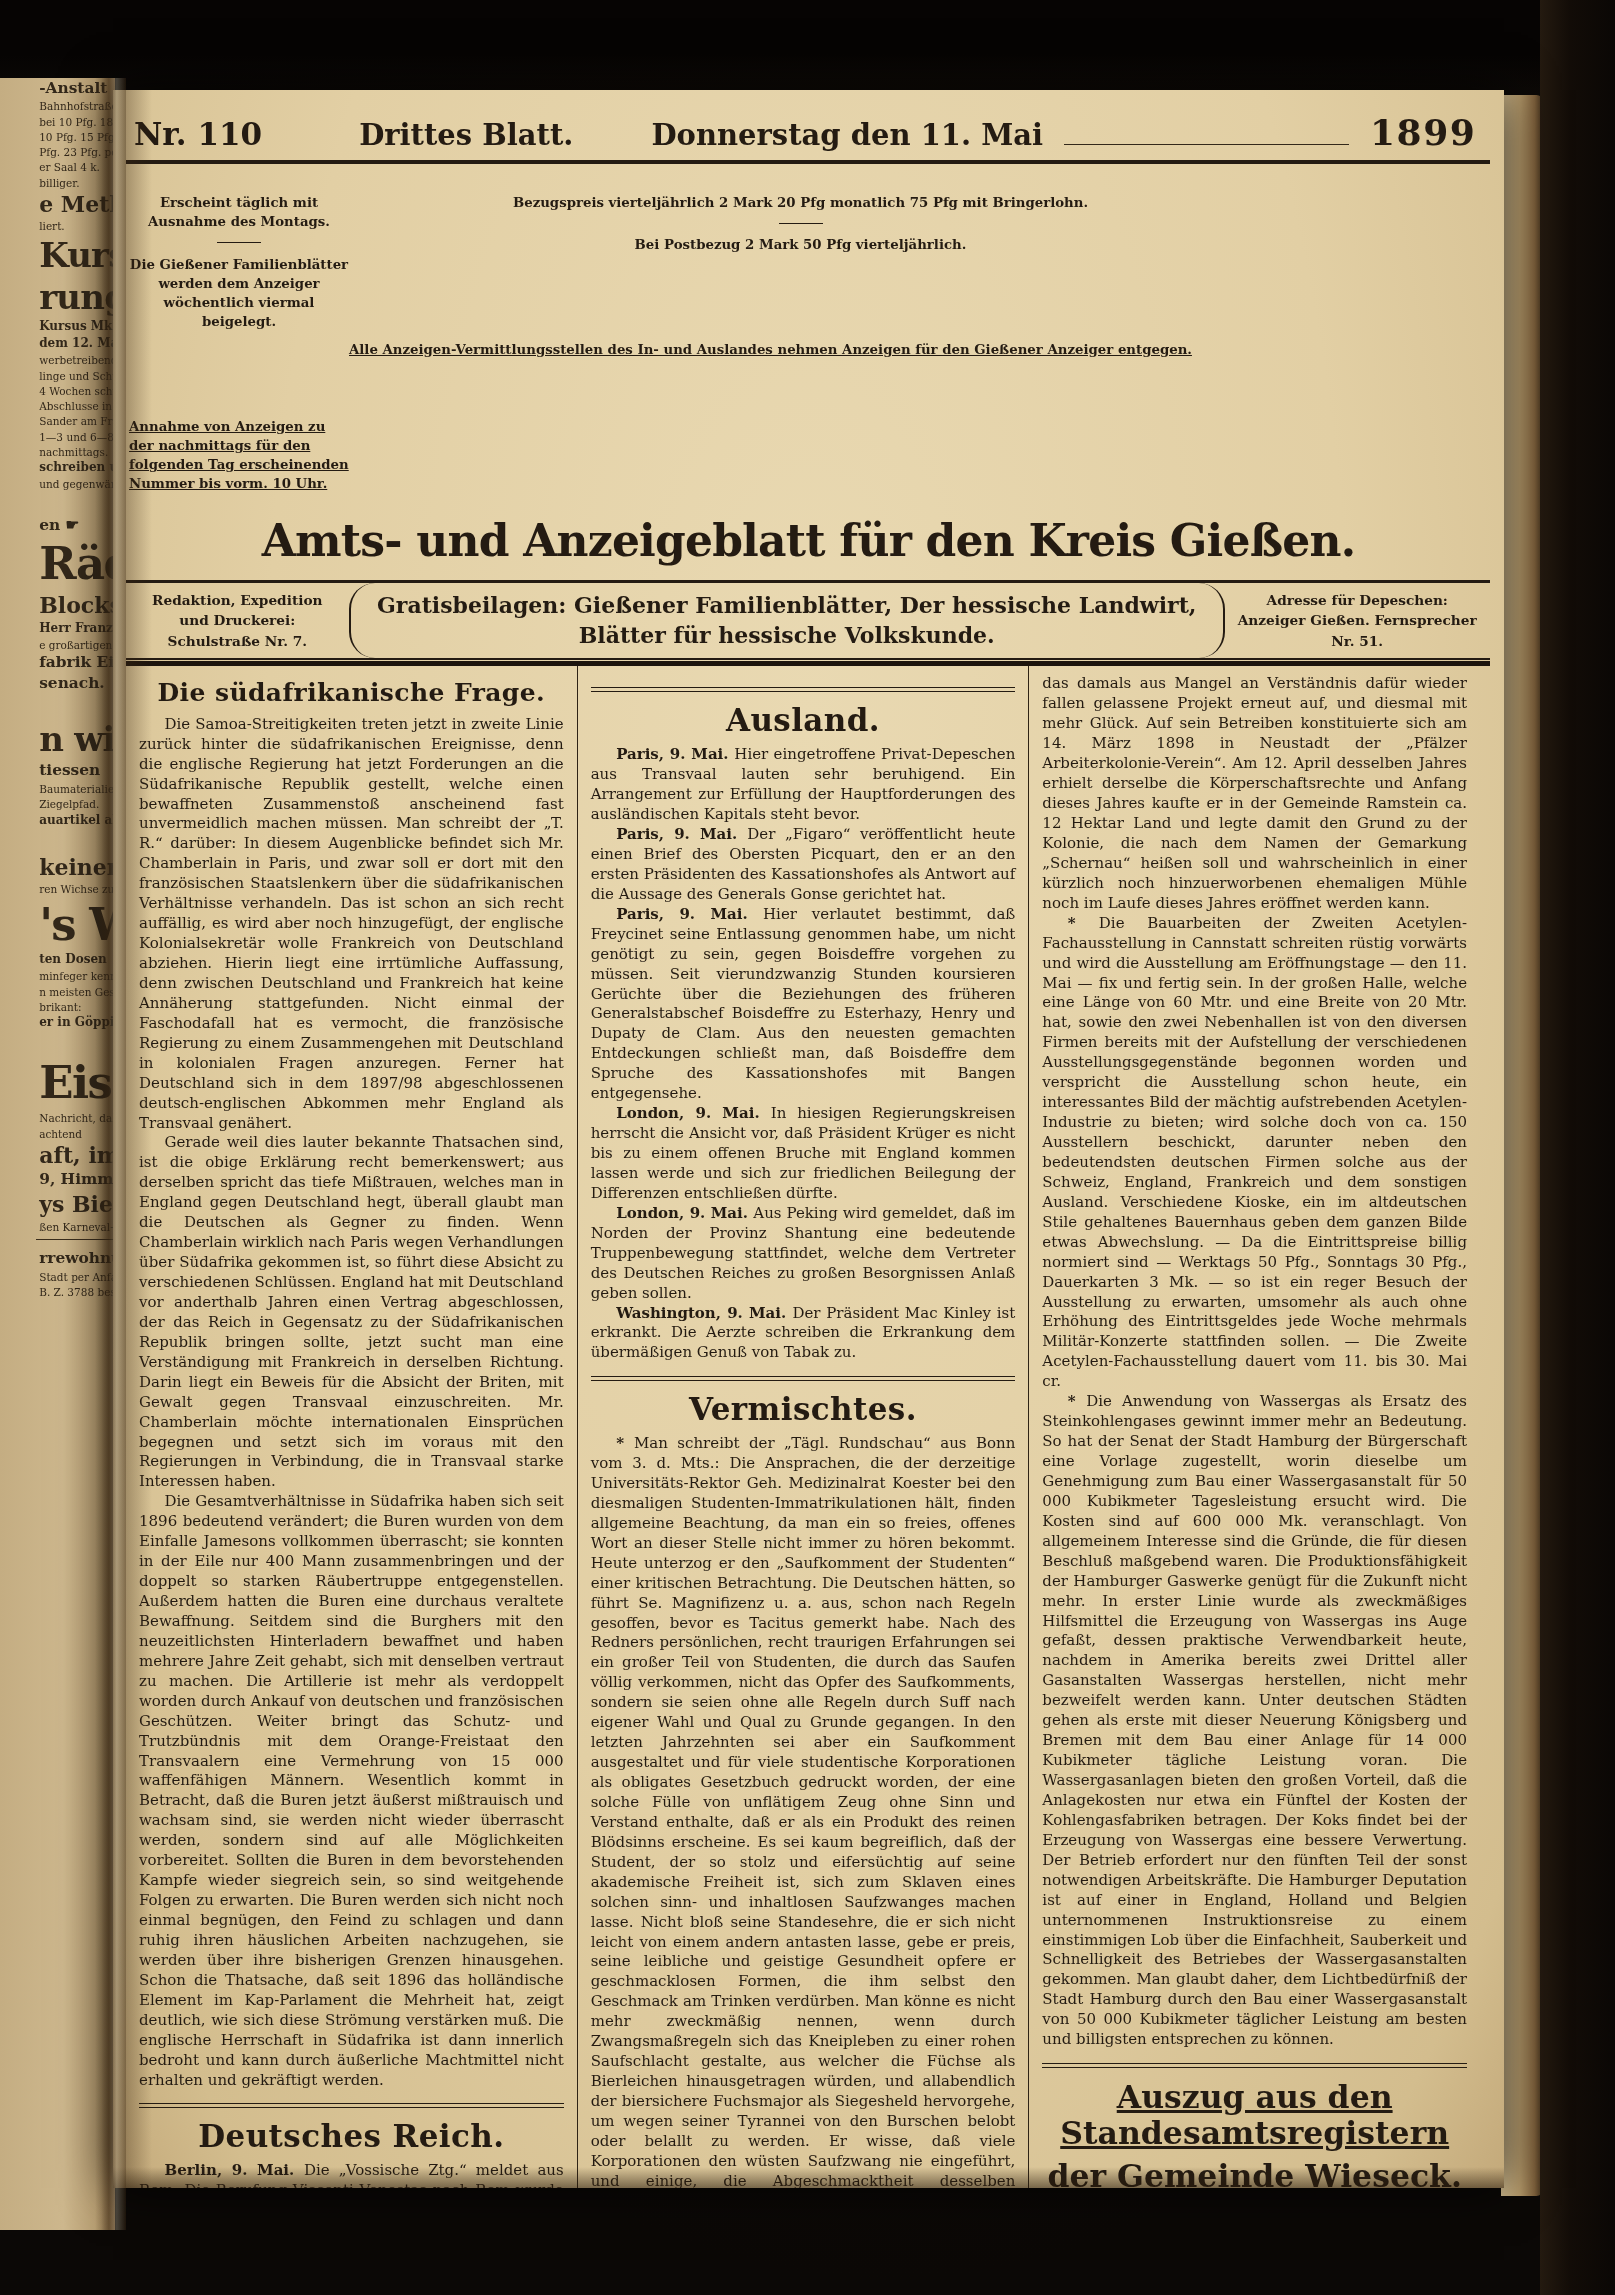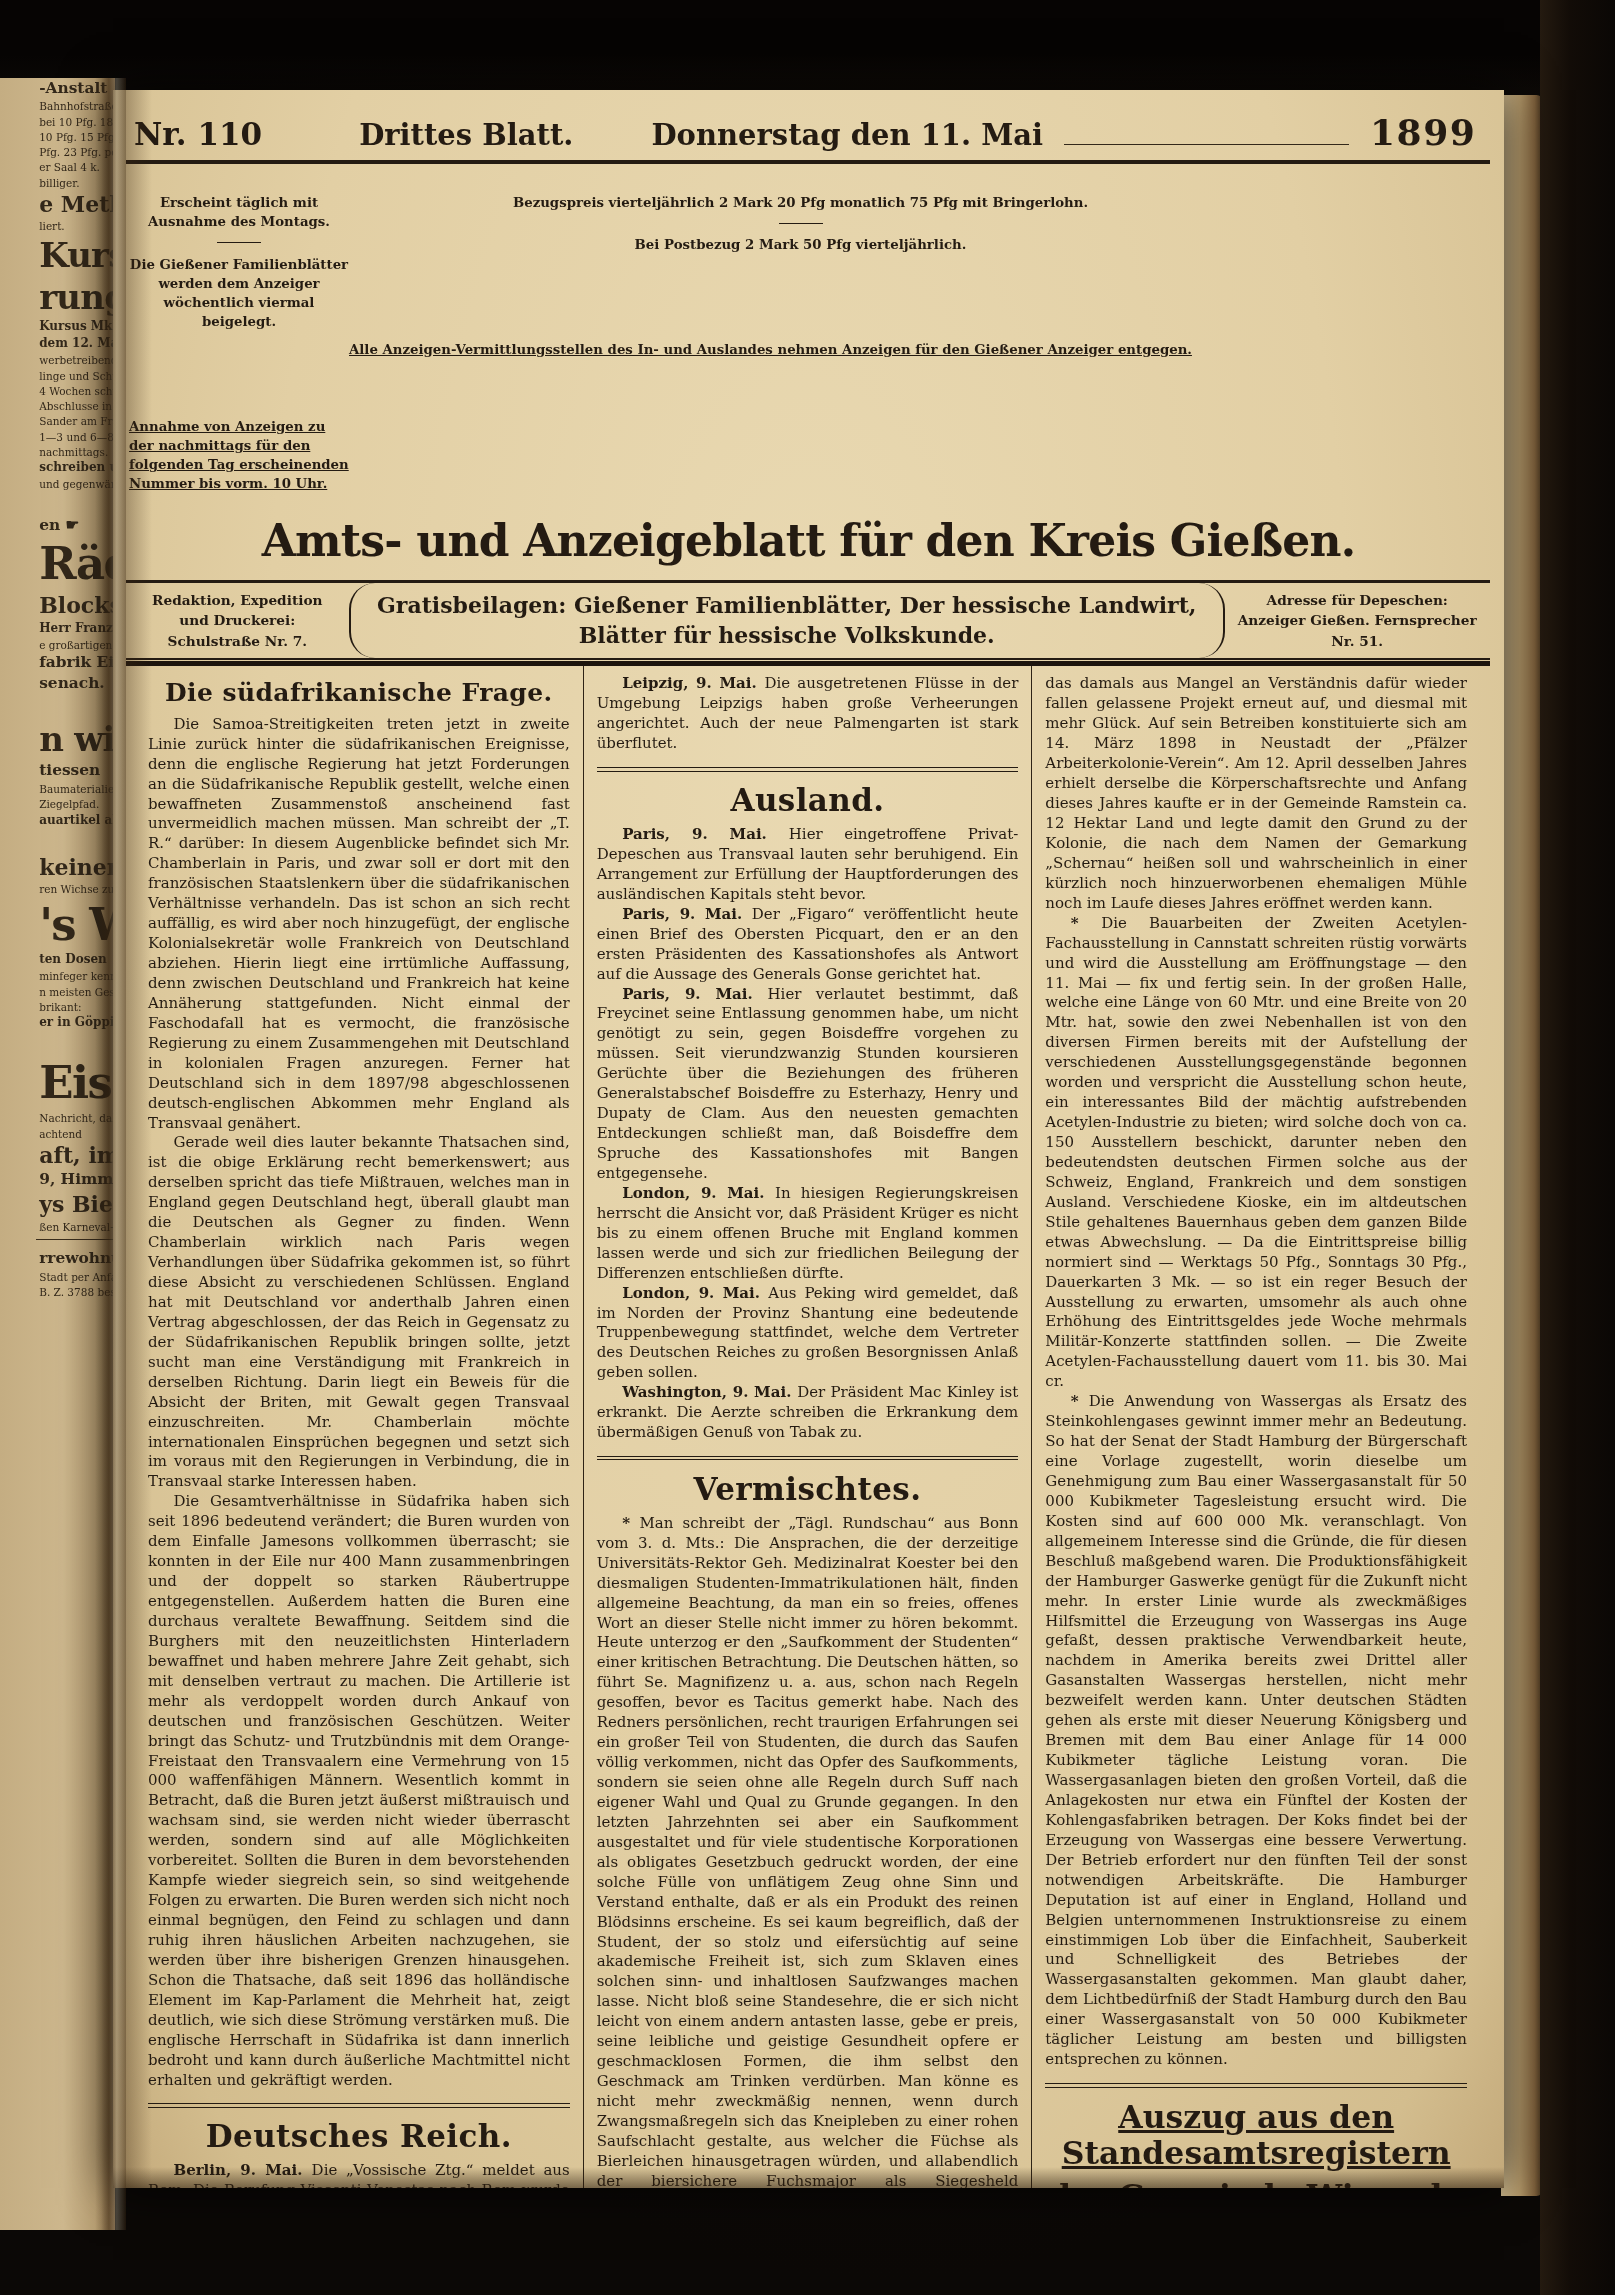--- a/index.html
+++ b/index.html
@@ -86,21 +86,21 @@
     display:flex;align-items:stretch;margin:0 14.5px 0 13px;
     border-top:3.2px solid #241b12;border-bottom:2.4px solid #241b12;
   }
   .info-cell{padding:6.5px 11.3px;font-weight:bold;display:flex;flex-direction:column;justify-content:center;text-align:center;}
   .info-left{width:200px;font-size:13.7px;line-height:1.5;}
   .info-center{flex:1;font-size:22px;line-height:1.35;border-left:2.4px solid #241b12;border-right:2.4px solid #241b12;border-radius:26px;}
   .info-right{width:242px;font-size:13.7px;line-height:1.5;}
   .cols-top-rule{border-top:5.7px solid #1c140d;margin:1.6px 14.5px 0 13px;}
   
   .cols{
-    display:flex;margin:0 24px 0 22px;height:1577px;overflow:hidden;
+    display:flex;margin:0 24px 0 13px;height:1577px;overflow:hidden;
   }
   .col{flex:1;padding:8px 13px 0 13px;overflow:hidden;font-size:15px;line-height:1.33;text-align:justify;}
   .col + .col{border-left:1.6px solid #2e2315;}
   .col p{margin:0;text-indent:1.7em;}
   .col p.noindent{text-indent:0;}
   .col .lead{font-weight:bold;}
   .h-article{
     text-align:center;font-weight:bold;font-size:25px;margin:4.8px 0 8px 0;
     text-indent:0;line-height:1.1;letter-spacing:0.4px;
   }
@@ -219,21 +219,20 @@
       <div class="col">
         <div class="h-article">Die südafrikanische Frage.</div>
         <p>Die Samoa-Streitigkeiten treten jetzt in zweite Linie zurück hinter die südafrikanischen Ereignisse, denn die englische Regierung hat jetzt Forderungen an die Südafrikanische Republik gestellt, welche einen bewaffneten Zusammenstoß anscheinend fast unvermeidlich machen müssen. Man schreibt der „T. R.“ darüber: In diesem Augenblicke befindet sich Mr. Chamberlain in Paris, und zwar soll er dort mit den französischen Staatslenkern über die südafrikanischen Verhältnisse verhandeln. Das ist schon an sich recht auffällig, es wird aber noch hinzugefügt, der englische Kolonialsekretär wolle Frankreich von Deutschland abziehen. Hierin liegt eine irrtümliche Auffassung, denn zwischen Deutschland und Frankreich hat keine Annäherung stattgefunden. Nicht einmal der Faschodafall hat es vermocht, die französische Regierung zu einem Zusammengehen mit Deutschland in kolonialen Fragen anzuregen. Ferner hat Deutschland sich in dem 1897/98 abgeschlossenen deutsch-englischen Abkommen mehr England als Transvaal genähert.</p>
         <p>Gerade weil dies lauter bekannte Thatsachen sind, ist die obige Erklärung recht bemerkenswert; aus derselben spricht das tiefe Mißtrauen, welches man in England gegen Deutschland hegt, überall glaubt man die Deutschen als Gegner zu finden. Wenn Chamberlain wirklich nach Paris wegen Verhandlungen über Südafrika gekommen ist, so führt diese Absicht zu verschiedenen Schlüssen. England hat mit Deutschland vor anderthalb Jahren einen Vertrag abgeschlossen, der das Reich in Gegensatz zu der Südafrikanischen Republik bringen sollte, jetzt sucht man eine Verständigung mit Frankreich in derselben Richtung. Darin liegt ein Beweis für die Absicht der Briten, mit Gewalt gegen Transvaal einzuschreiten. Mr. Chamberlain möchte internationalen Einsprüchen begegnen und setzt sich im voraus mit den Regierungen in Verbindung, die in Transvaal starke Interessen haben.</p>
         <p>Die Gesamtverhältnisse in Südafrika haben sich seit 1896 bedeutend verändert; die Buren wurden von dem Einfalle Jamesons vollkommen überrascht; sie konnten in der Eile nur 400 Mann zusammenbringen und der doppelt so starken Räubertruppe entgegenstellen. Außerdem hatten die Buren eine durchaus veraltete Bewaffnung. Seitdem sind die Burghers mit den neuzeitlichsten Hinterladern bewaffnet und haben mehrere Jahre Zeit gehabt, sich mit denselben vertraut zu machen. Die Artillerie ist mehr als verdoppelt worden durch Ankauf von deutschen und französischen Geschützen. Weiter bringt das Schutz- und Trutzbündnis mit dem Orange-Freistaat den Transvaalern eine Vermehrung von 15 000 waffenfähigen Männern. Wesentlich kommt in Betracht, daß die Buren jetzt äußerst mißtrauisch und wachsam sind, sie werden nicht wieder überrascht werden, sondern sind auf alle Möglichkeiten vorbereitet. Sollten die Buren in dem bevorstehenden Kampfe wieder siegreich sein, so sind weitgehende Folgen zu erwarten. Die Buren werden sich nicht noch einmal begnügen, den Feind zu schlagen und dann ruhig ihren häuslichen Arbeiten nachzugehen, sie werden über ihre bisherigen Grenzen hinausgehen. Schon die Thatsache, daß seit 1896 das holländische Element im Kap-Parlament die Mehrheit hat, zeigt deutlich, wie sich diese Strömung verstärken muß. Die englische Herrschaft in Südafrika ist dann innerlich bedroht und kann durch äußerliche Machtmittel nicht erhalten und gekräftigt werden.</p>
         <div class="rule-double"></div>
         <div class="h-article h-big">Deutsches Reich.</div>
         <p><span class="lead">Berlin, 9. Mai. </span>Die „Vossische Ztg.“ meldet aus Rom: Die Berufung Visconti Venostas nach Rom wurde anfangs allgemein nur durch den Wunsch des Königs erklärt, über die Einleitung der chinesischen Unternehmung durch das vorige Kabinett, die so stark angefochten wurde, unterrichtet zu werden. Die gestrigen langen Unterredungen mit Pelloux, Sonnino, Luzzatti lassen es aber wahrscheinlich erscheinen, daß Visconti Venosta sich zum Eintritt in das Kabinett verstehen wird. Rudini und Luzzatti sollen ihn der wohlwollenden Haltung der Rechten versichert haben, falls das Kabinett seine Grundlagen in dem rechten Centrum und dem gemäßigten Teile der Linken findet. In diesem Falle würden vielleicht nur Canevaro und Palumbo austreten. Nach einer Mitteilung der „Italie“ wäre der Eintritt Visconti Venostas in das neue Kabinett gesichert.</p>
       </div>
       <div class="col">
-        <p><span class="lead">Leipzig, 9. Mai. </span>Die ausgetretenen Flüsse in der Umgebung Leipzigs haben große Verheerungen angerichtet. Auch der neue Palmengarten ist stark überflutet.</p>
         <div class="rule-double"></div>
         <div class="h-article h-big">Ausland.</div>
         <p><span class="lead">Paris, 9. Mai. </span>Hier eingetroffene Privat-Depeschen aus Transvaal lauten sehr beruhigend. Ein Arrangement zur Erfüllung der Hauptforderungen des ausländischen Kapitals steht bevor.</p>
         <p><span class="lead">Paris, 9. Mai. </span>Der „Figaro“ veröffentlicht heute einen Brief des Obersten Picquart, den er an den ersten Präsidenten des Kassationshofes als Antwort auf die Aussage des Generals Gonse gerichtet hat.</p>
         <p><span class="lead">Paris, 9. Mai. </span>Hier verlautet bestimmt, daß Freycinet seine Entlassung genommen habe, um nicht genötigt zu sein, gegen Boisdeffre vorgehen zu müssen. Seit vierundzwanzig Stunden koursieren Gerüchte über die Beziehungen des früheren Generalstabschef Boisdeffre zu Esterhazy, Henry und Dupaty de Clam. Aus den neuesten gemachten Entdeckungen schließt man, daß Boisdeffre dem Spruche des Kassationshofes mit Bangen entgegensehe.</p>
         <p><span class="lead">London, 9. Mai. </span>In hiesigen Regierungskreisen herrscht die Ansicht vor, daß Präsident Krüger es nicht bis zu einem offenen Bruche mit England kommen lassen werde und sich zur friedlichen Beilegung der Differenzen entschließen dürfte.</p>
         <p><span class="lead">London, 9. Mai. </span>Aus Peking wird gemeldet, daß im Norden der Provinz Shantung eine bedeutende Truppenbewegung stattfindet, welche dem Vertreter des Deutschen Reiches zu großen Besorgnissen Anlaß geben sollen.</p>
         <p><span class="lead">Washington, 9. Mai. </span>Der Präsident Mac Kinley ist erkrankt. Die Aerzte schreiben die Erkrankung dem übermäßigen Genuß von Tabak zu.</p>
         <div class="rule-double"></div>
         <div class="h-article h-big">Vermischtes.</div>

